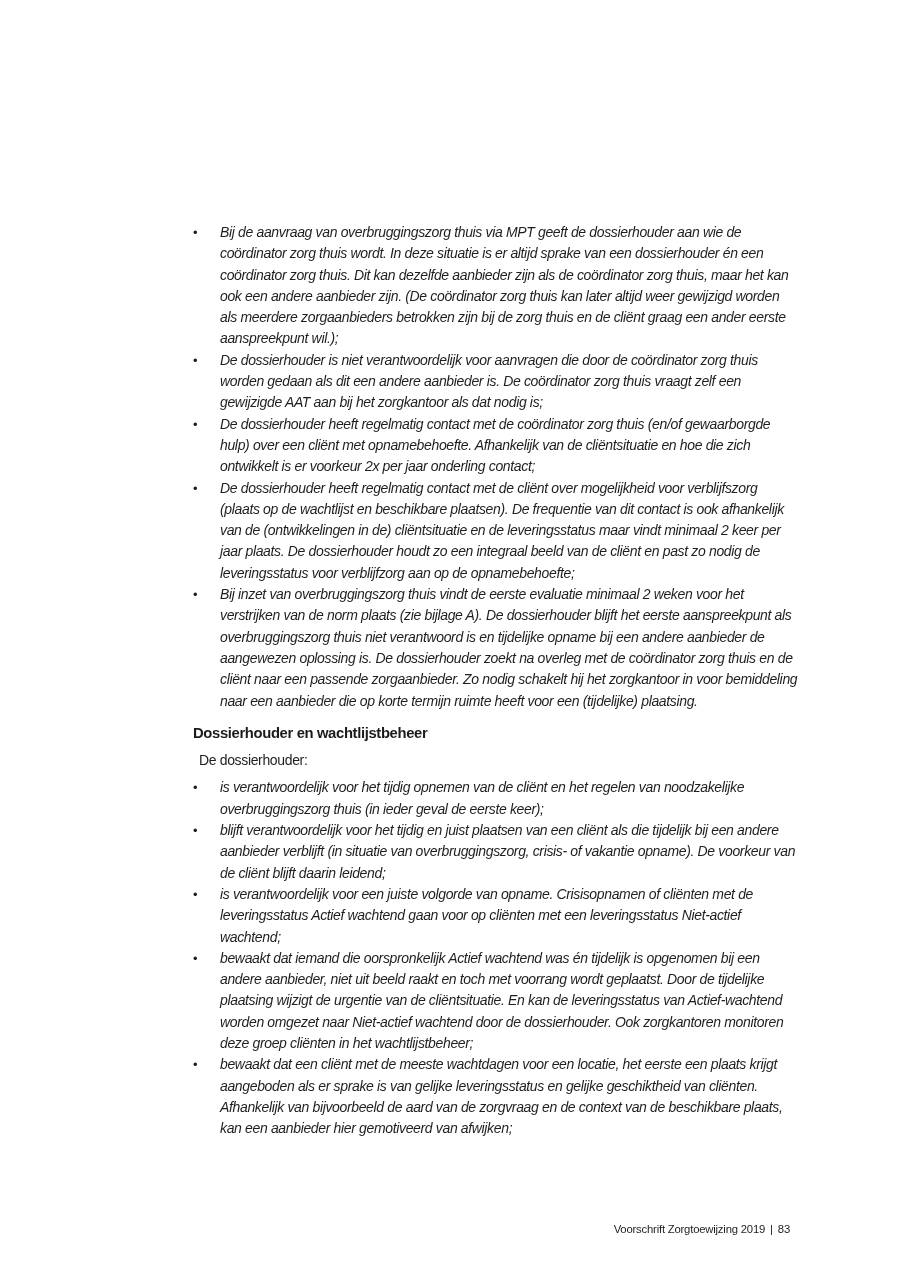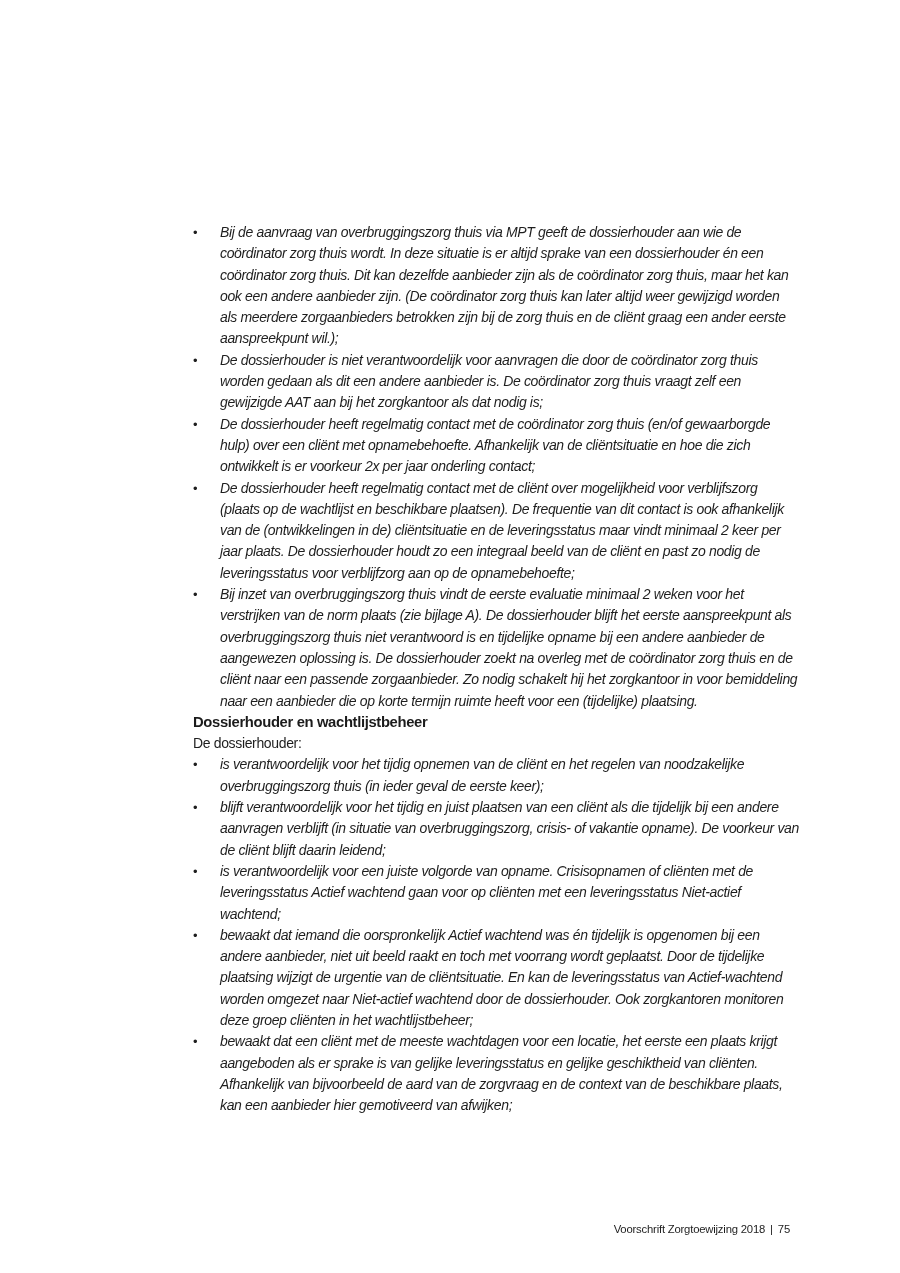--- a/index.html
+++ b/index.html
@@ -38,25 +38,25 @@
   }
   .li-text{
     flex:1 1 auto;
     font-style:italic;
   }
   h2.section-heading{
     font-size:14.8px;
     font-weight:bold;
     letter-spacing:-0.35px;
     line-height:21.3px;
-    margin:0 0 0 0;
+    margin:11px 0 0 0;
     color:#1b1b1b;
   }
   p.section-intro{
-    margin:0;
+    margin:6px;
   }
   .footer{
     position:absolute;
     top:1223px;
     right:110px;
     font-size:11.3px;
     letter-spacing:-0.2px;
     color:#1e1e1e;
     white-space:nowrap;
   }
@@ -97,35 +97,35 @@
     <h2 class="section-heading">Dossierhouder en wachtlijstbeheer</h2>
     <p class="section-intro">De dossierhouder:</p>
 
     <ul class="bullets">
       <li>
         <span class="marker">•</span>
         <span class="li-text">is verantwoordelijk voor het tijdig opnemen van de cliënt en het regelen van noodzakelijke overbruggingszorg thuis (in ieder geval de eerste keer);</span>
       </li>
       <li>
         <span class="marker">•</span>
-        <span class="li-text">blijft verantwoordelijk voor het tijdig en juist plaatsen van een cliënt als die tijdelijk bij een andere aanvragen verblijft (in situatie van overbruggingszorg, crisis- of vakantie opname). De voorkeur van de cliënt blijft daarin leidend;</span>
+        <span class="li-text">blijft verantwoordelijk voor het tijdig en juist plaatsen van een cliënt als die tijdelijk bij een andere aanbieder verblijft (in situatie van overbruggingszorg, crisis- of vakantie opname). De voorkeur van de cliënt blijft daarin leidend;</span>
       </li>
       <li>
         <span class="marker">•</span>
         <span class="li-text">is verantwoordelijk voor een juiste volgorde van opname. Crisisopnamen of cliënten met de leveringsstatus Actief wachtend gaan voor op cliënten met een leveringsstatus Niet-actief wachtend;</span>
       </li>
       <li>
         <span class="marker">•</span>
         <span class="li-text">bewaakt dat iemand die oorspronkelijk Actief wachtend was én tijdelijk is opgenomen bij een andere aanbieder, niet uit beeld raakt en toch met voorrang wordt geplaatst. Door de tijdelijke plaatsing wijzigt de urgentie van de cliëntsituatie. En kan de leveringsstatus van Actief-wachtend worden omgezet naar Niet-actief wachtend door de dossierhouder. Ook zorgkantoren monitoren deze groep cliënten in het wachtlijstbeheer;</span>
       </li>
       <li>
         <span class="marker">•</span>
         <span class="li-text">bewaakt dat een cliënt met de meeste wachtdagen voor een locatie, het eerste een plaats krijgt aangeboden als er sprake is van gelijke leveringsstatus en gelijke geschiktheid van cliënten. Afhankelijk van bijvoorbeeld de aard van de zorgvraag en de context van de beschikbare plaats, kan een aanbieder hier gemotiveerd van afwijken;</span>
       </li>
     </ul>
 
   </main>
 
   <footer class="footer">
-    <span>Voorschrift Zorgtoewijzing 2018</span><span class="sep">|</span><span>75</span>
+    <span>Voorschrift Zorgtoewijzing 2019</span><span class="sep">|</span><span>83</span>
   </footer>
 
 </div>
 
 </body></html>

